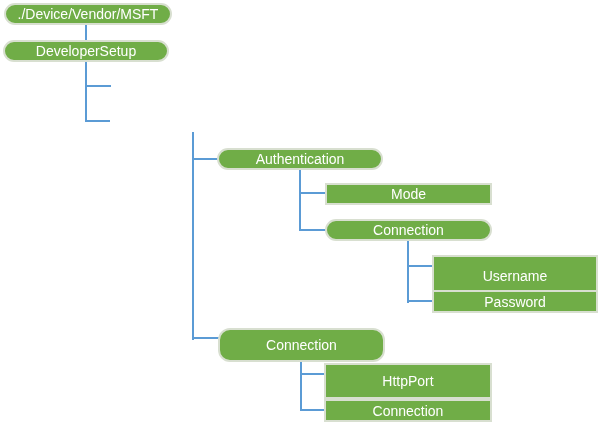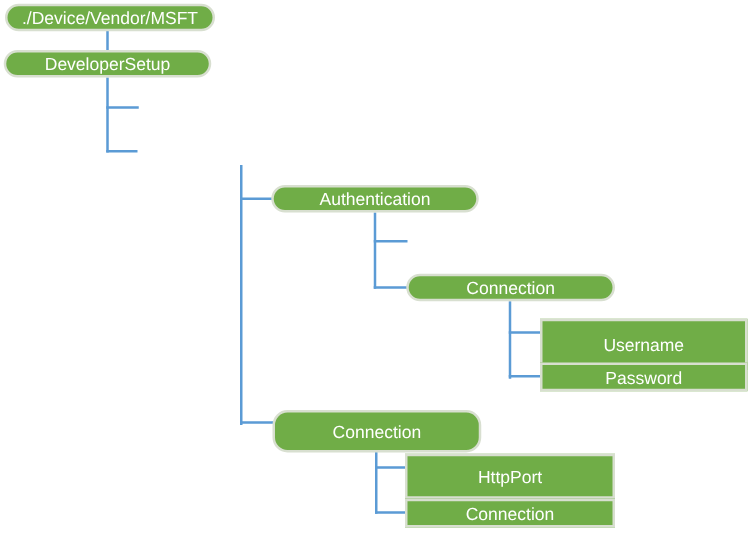--- a/index.html
+++ b/index.html
@@ -56,20 +56,21 @@
   <div class="edge v" style="left:407px; top:241px; height:62px"></div>
   <div class="edge h" style="left:407px; top:265px; width:26px"></div>
   <div class="edge h" style="left:407px; top:300px; width:26px"></div>
   <div class="edge v" style="left:300px; top:350px; height:61px"></div>
   <div class="edge h" style="left:300px; top:373px; width:26px"></div>
   <div class="edge h" style="left:300px; top:409px; width:26px"></div>
 
   <div class="node pill" style="left:4px;   top:3px;   width:168px; height:22px">./Device/Vendor/MSFT</div>
   <div class="node pill" style="left:3px;   top:40px;  width:166px; height:22px">DeveloperSetup</div>
   <div class="node pill" style="left:217px; top:148px; width:166px; height:22px">Authentication</div>
+  <div class="node rect" style="left:325px; top:183px; width:167px; height:22px">Mode</div>
   <div class="node pill" style="left:325px; top:219px; width:167px; height:22px">Connection</div>
   <div class="node rect" style="left:432px; top:255px; width:166px; height:41px">Username</div>
   <div class="node rect" style="left:432px; top:290px; width:166px; height:23px">Password</div>
   <div class="node pill" style="left:218px; top:328px; width:167px; height:34px">Connection</div>
   <div class="node rect" style="left:324px; top:363px; width:168px; height:36px">HttpPort</div>
   <div class="node rect" style="left:324px; top:399px; width:168px; height:23px">Connection</div>
 
 </div>
 
 </body></html>

